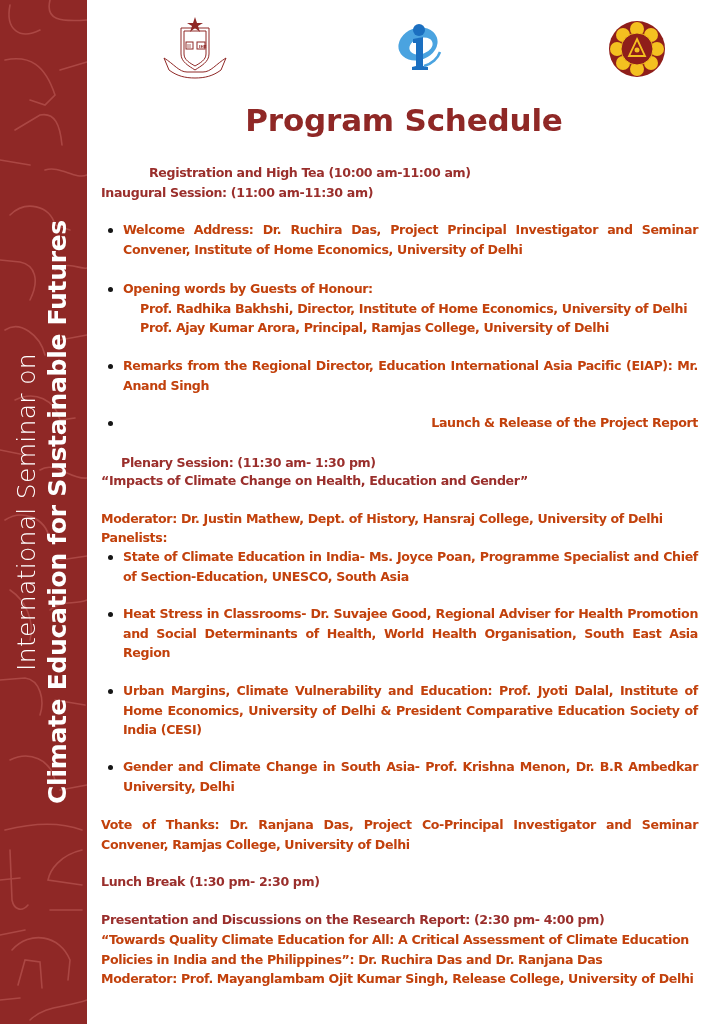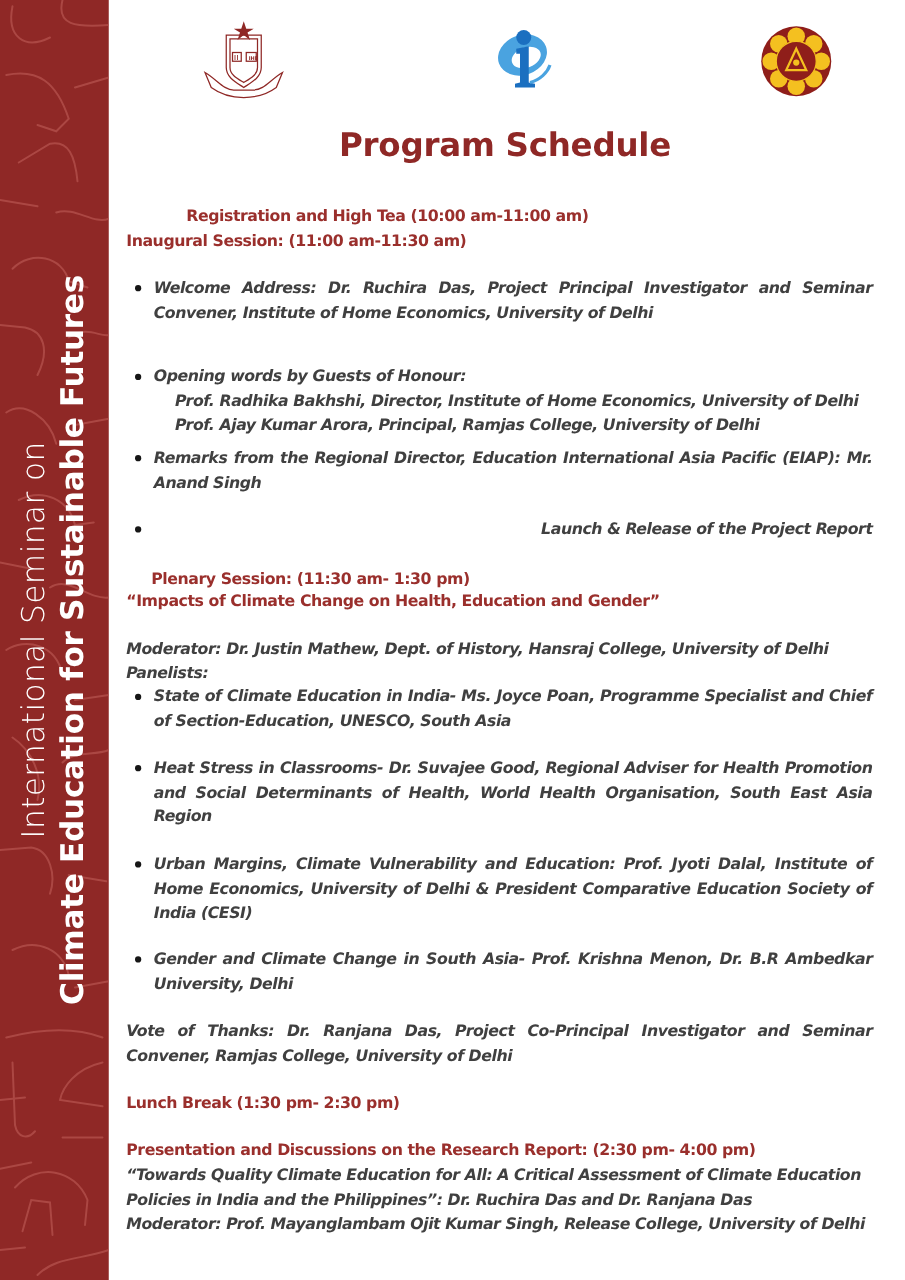--- a/index.html
+++ b/index.html
@@ -21,31 +21,31 @@
   .side-line2 { font-size: 25px; font-weight: 700; line-height: 32px; display: block; font-family: "DejaVu Sans", sans-serif; letter-spacing: -0.3px; }
 
   .logos { position: absolute; left: 87px; top: 0; width: 637px; height: 95px; }
   .logo { position: absolute; }
   .logo-ihe { left: 72px; top: 14px; width: 72px; height: 68px; }
   .logo-ei { left: 307px; top: 22px; width: 50px; height: 52px; }
   .logo-ramjas { left: 521px; top: 20px; width: 58px; height: 58px; }
 
   .title {
     position: absolute; left: 87px; top: 102px; width: 634px; text-align: center;
-    font-family: "DejaVu Sans", sans-serif; font-weight: 700; font-size: 26px; color: #8f2826;
+    font-family: "DejaVu Sans", sans-serif; font-weight: 700; font-size: 31px; color: #8f2826;
     letter-spacing: -0.2px;
   }
 
   .content {
     position: absolute; left: 101px; top: 163px; width: 597px;
     font-family: "DejaVu Sans", sans-serif; font-weight: 700; font-size: 12.6px; line-height: 19.5px;
     letter-spacing: -0.35px;
   }
   .red { color: #9a2f2c; }
-  .black { color: #404040; font-style: italic; }
+  .black { color: #c2410c; }
   .block { position: absolute; left: 0; width: 597px; }
   .justify { text-align: justify; text-align-last: left; }
   .bullet { position: absolute; left: 0; width: 597px; padding-left: 22px; }
   .bullet .dot {
     position: absolute; left: 7px; top: 8px; width: 5px; height: 5px; border-radius: 50%; background: #161616;
   }
   .indent { padding-left: 17px; display: block; }
 </style>
 </head>
 <body>
@@ -135,21 +135,21 @@
 <div class="content">
 
   <div class="block red" style="top:0;margin-left:48px;">Registration and High Tea (10:00 am-11:00 am)</div>
   <div class="block red" style="top:20px;">Inaugural Session: (11:00 am-11:30 am)</div>
 
   <div class="bullet justify black" style="top:57px;">
     <span class="dot"></span>
     <span>Welcome Address: Dr. Ruchira Das, Project Principal Investigator and Seminar Convener, Institute of Home Economics, University of Delhi</span>
   </div>
 
-  <div class="bullet black" style="top:116px;margin-top:12px;">
+  <div class="bullet black" style="top:116px;">
     <span class="dot"></span>
     <span>Opening words by Guests of Honour:</span>
     <span class="indent">Prof. Radhika Bakhshi, Director, Institute of Home Economics, University of Delhi</span>
     <span class="indent">Prof. Ajay Kumar Arora, Principal, Ramjas College, University of Delhi</span>
   </div>
 
   <div class="bullet justify black" style="top:193px;">
     <span class="dot"></span>
     <span>Remarks from the Regional Director, Education International Asia Pacific (EIAP): Mr. Anand Singh</span>
   </div>

